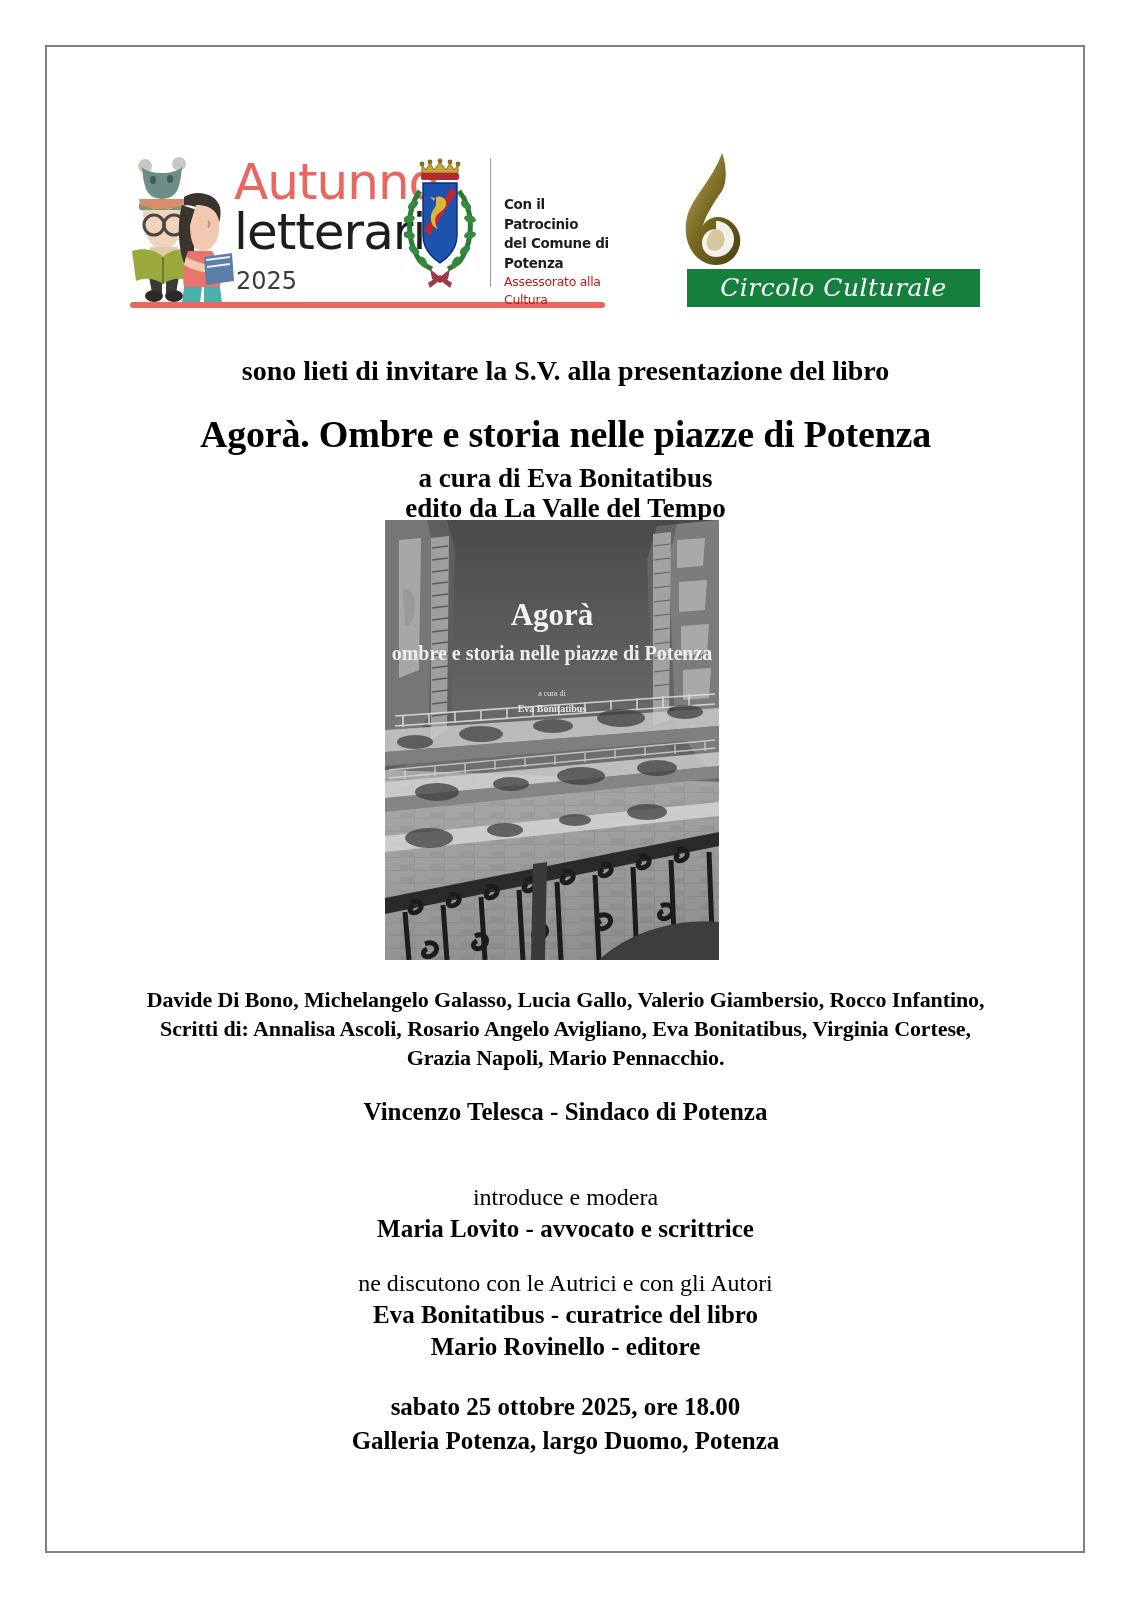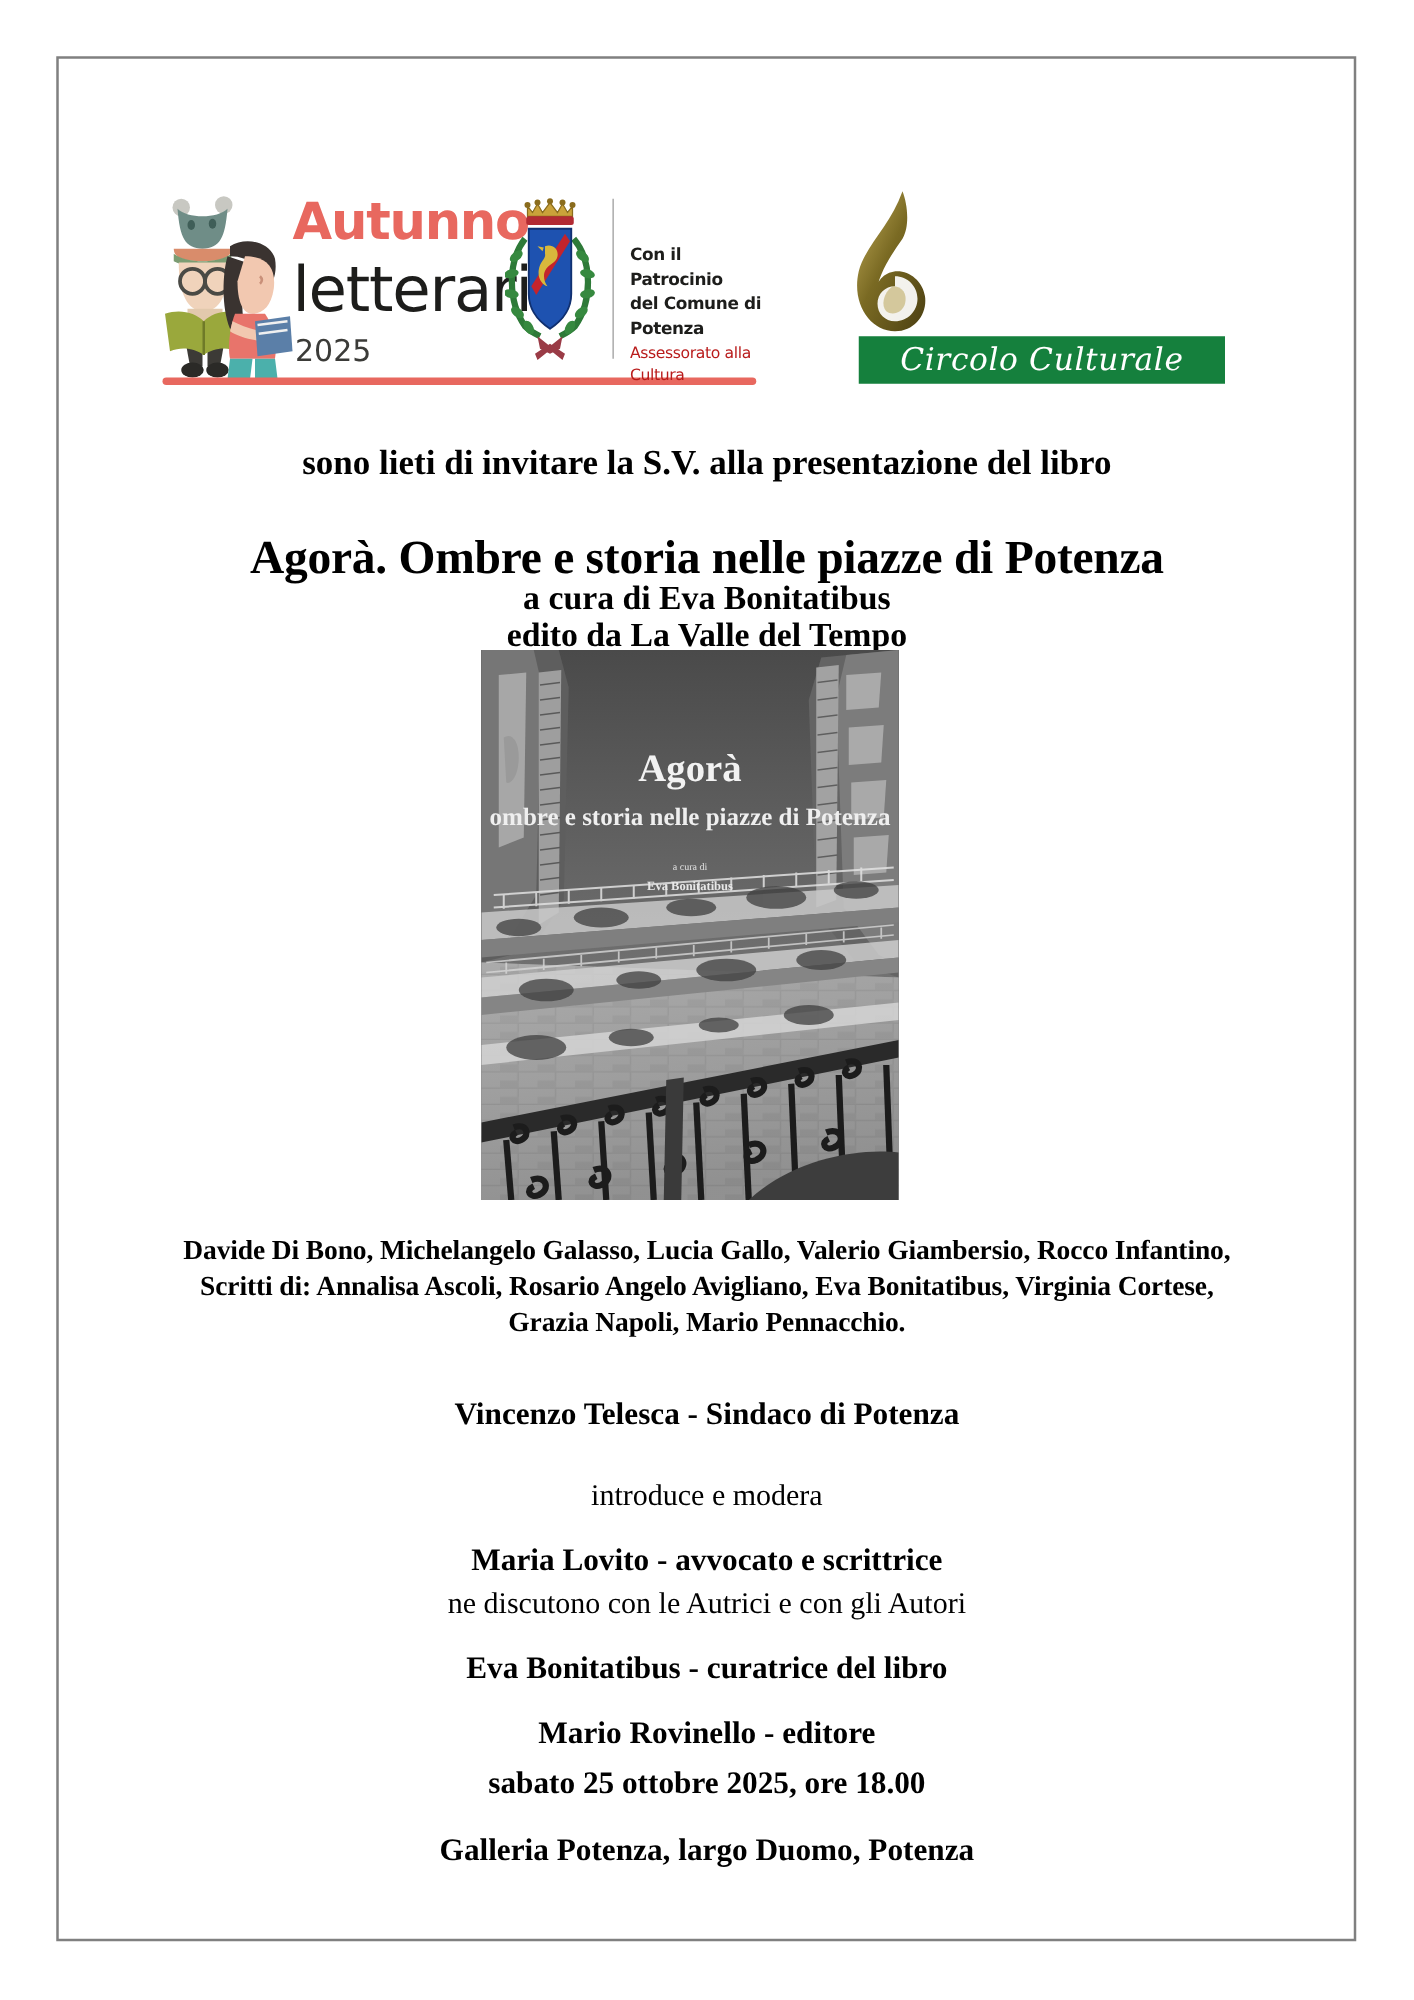--- a/index.html
+++ b/index.html
@@ -54,22 +54,22 @@
     left: 0px;
     top: 8px;
     width: 118px;
     height: 150px;
   }
   .autunno-word {
     position: absolute;
     left: 112px;
     top: 12px;
     font-family: "DejaVu Sans", sans-serif;
-    font-size: 41px;
-    font-weight: 700;
+    font-size: 50px;
+    font-weight: 400;
     color: #e8685f;
     letter-spacing: -1px;
     line-height: 1;
   }
   .letterario-word {
     position: absolute;
     left: 112px;
     top: 62px;
     font-family: "DejaVu Sans", sans-serif;
     font-size: 50px;
@@ -202,21 +202,20 @@
   }
   .book-title {
     position: absolute;
     left: 0;
     top: 412px;
     width: 1131px;
     text-align: center;
     font-size: 38px;
     font-weight: bold;
     letter-spacing: -0.2px;
-    margin-top: 12px;
   }
   .book-curator {
     position: absolute;
     left: 0;
     top: 463px;
     width: 1131px;
     text-align: center;
     font-size: 27px;
     font-weight: bold;
   }
@@ -264,21 +263,20 @@
   }
   .prog .role {
     font-size: 24px;
     font-weight: normal;
     line-height: 1.28;
   }
   .prog .person {
     font-size: 25px;
     font-weight: bold;
     line-height: 1.3;
-    margin-top: 20px;
   }
   .prog-greetings { top: 1096px; }
   .prog-moderator { top: 1182px; }
   .prog-discussion { top: 1268px; }
   .prog-when { top: 1390px; }
   .prog-when .person { line-height: 1.35; }
 
 </style>
 </head>
 <body>

